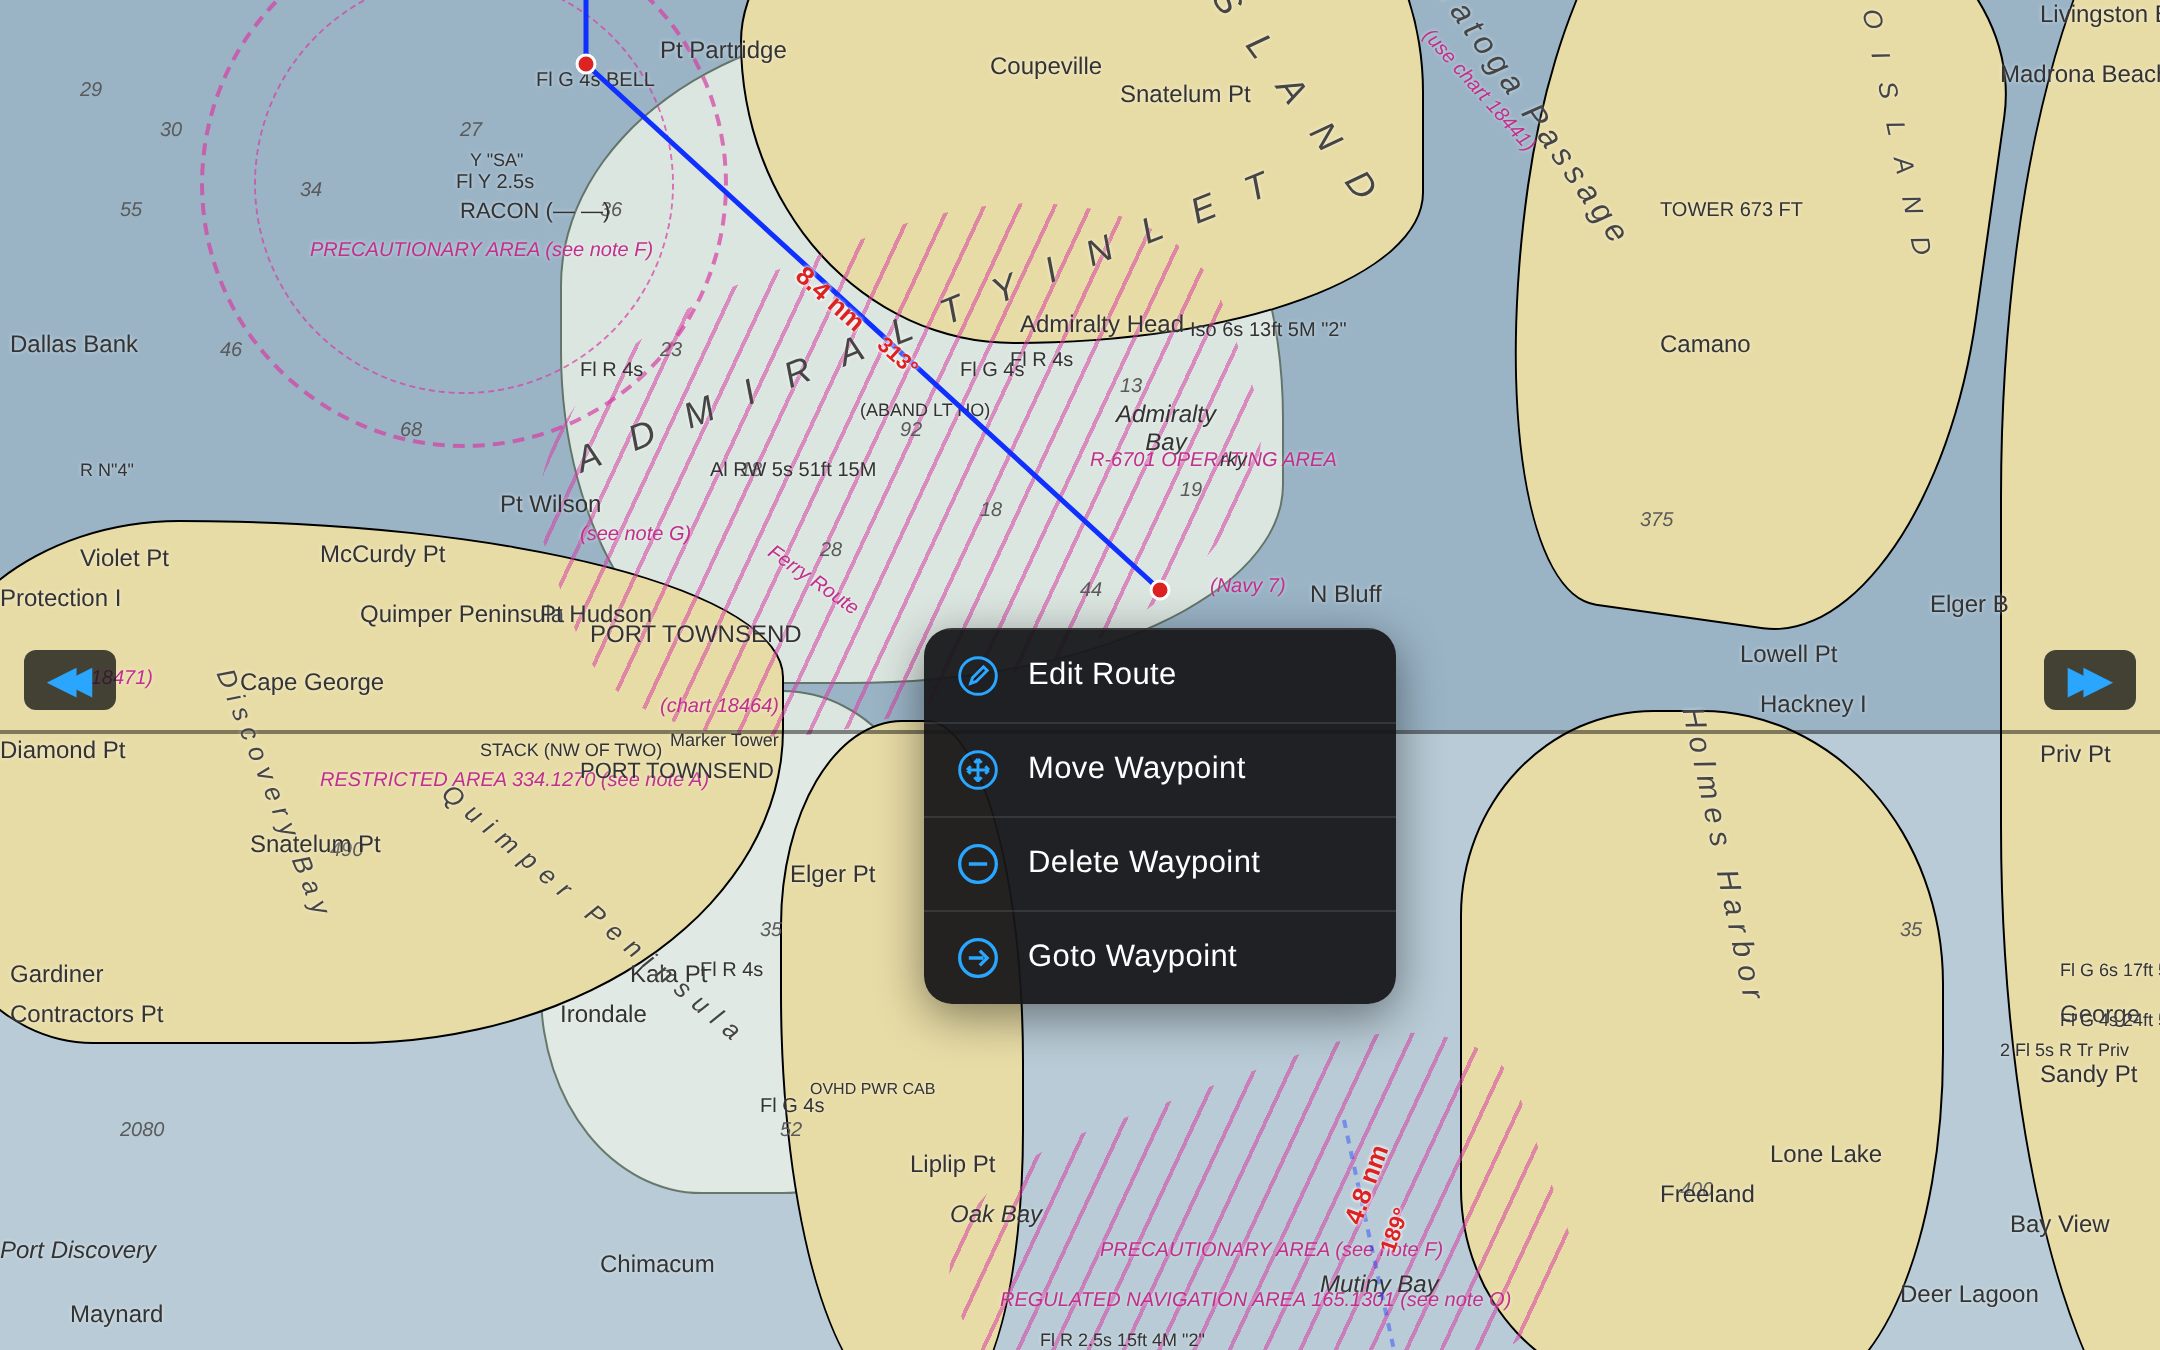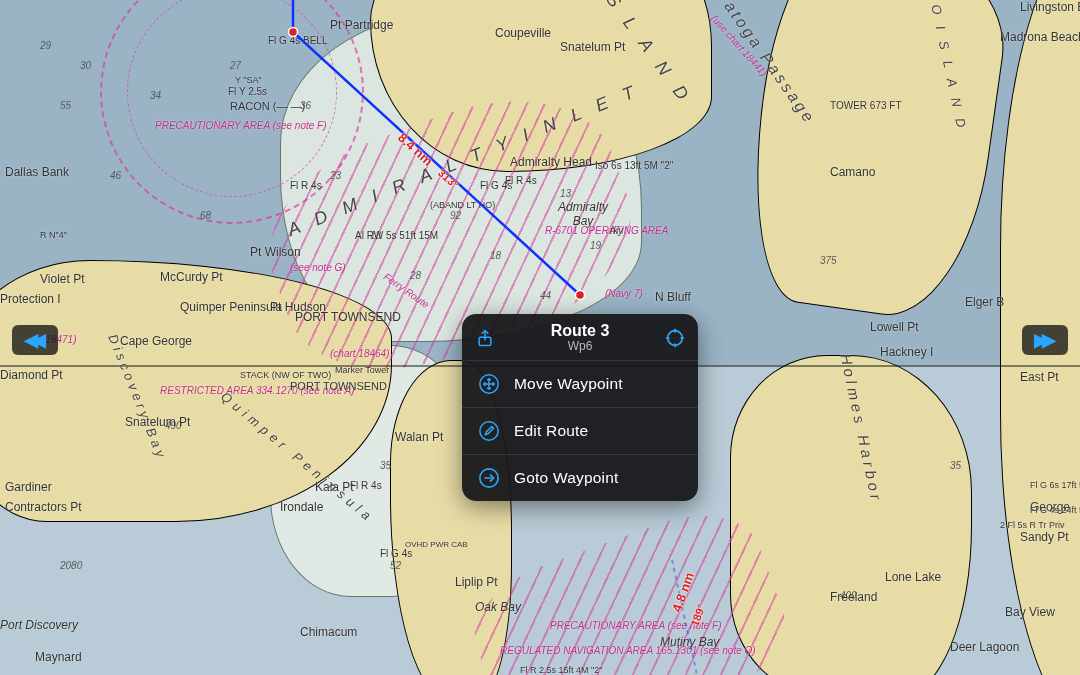--- a/index.html
+++ b/index.html
@@ -265,35 +265,35 @@
     <span class="mlabel" style="left:560px;top:40px">Snatelum Pt</span>
     <span class="mlabel big" style="left:670px;top:40px;transform:rotate(55deg);letter-spacing:3px;font-size:16px">Saratoga  Passage</span>
     <span class="mlabel" style="left:830px;top:165px">Camano</span>
     <span class="mlabel big" style="left:822px;top:10px;transform:rotate(78deg);font-size:13px;letter-spacing:4px">C A M A N O   I S L A N D</span>
     <span class="mlabel" style="left:1000px;top:30px">Madrona Beach</span>
 
     <span class="mlabel" style="left:1020px;top:0px">Livingston Bay</span>
     <span class="mlabel" style="left:830px;top:100px;font-size:10px">TOWER 673 FT</span>
     <span class="mlabel" style="left:655px;top:290px">N Bluff</span>
     <span class="mlabel" style="left:880px;top:345px">Hackney I</span>
-    <span class="mlabel" style="left:1020px;top:370px">East Pt</span>
+    <span class="mlabel" style="left:1020px;top:370px">Priv Pt</span>
     <span class="mlabel big" style="left:785px;top:420px;transform:rotate(78deg);font-size:15px;letter-spacing:4px">Holmes  Harbor</span>
     <span class="mlabel" style="left:830px;top:590px">Freeland</span>
     <span class="mlabel" style="left:1030px;top:500px">George</span>
     <span class="mlabel" style="left:1020px;top:530px">Sandy Pt</span>
     <span class="mlabel" style="left:885px;top:570px">Lone Lake</span>
     <span class="mlabel" style="left:1005px;top:605px">Bay View</span>
     <span class="mlabel" style="left:950px;top:640px">Deer Lagoon</span>
     <span class="mlabel" style="left:660px;top:635px;font-style:italic">Mutiny Bay</span>
     <span class="mlabel" style="left:475px;top:600px;font-style:italic">Oak Bay</span>
     <span class="mlabel" style="left:315px;top:480px">Kala Pt</span>
     <span class="mlabel" style="left:280px;top:500px">Irondale</span>
     <span class="mlabel" style="left:300px;top:625px">Chimacum</span>
     <span class="mlabel" style="left:455px;top:575px">Liplip Pt</span>
-    <span class="mlabel" style="left:395px;top:430px">Walan Pt</span>
+    <span class="mlabel" style="left:395px;top:430px">Elger Pt</span>
     <span class="mlabel" style="left:125px;top:415px">Snatelum Pt</span>
     <span class="mlabel" style="left:5px;top:480px">Gardiner</span>
     <span class="mlabel" style="left:5px;top:500px">Contractors Pt</span>
     <span class="mlabel" style="left:0px;top:618px;font-style:italic">Port Discovery</span>
     <span class="mlabel big" style="left:70px;top:390px;transform:rotate(68deg);font-size:13px;letter-spacing:4px">Discovery Bay</span>
     <span class="mlabel" style="left:0px;top:368px">Diamond Pt</span>
     <span class="mlabel" style="left:5px;top:165px">Dallas Bank</span>
     <span class="mlabel" style="left:0px;top:292px">Protection I</span>
     <span class="mlabel" style="left:40px;top:272px">Violet Pt</span>
     <span class="mlabel" style="left:160px;top:270px">McCurdy Pt</span>
@@ -352,58 +352,48 @@
   <span class="seglabel" style="left:694px;top:620px;transform:rotate(-70deg);font-size:11px">189°</span>
 
   <div class="navpill left">
     <span class="sym">◀◀</span>
   </div>
   <div class="navpill right">
     <span class="sym">▶▶</span>
   </div>
 
   <div class="popover">
-    <div class="pop-header">
-      <span class="iconbtn">
-        <svg width="20" height="20" viewBox="0 0 24 24" fill="none" stroke="currentColor" stroke-width="1.8">
-          <path d="M12 3v12"></path>
-            <path d="M8 7l4-4 4 4"></path>
-            <rect x="5" y="11" width="14" height="10" rx="1.5"></rect>
-        </svg>
-      </span>
-      <div class="title-block">
-        <div class="title">Route 3</div>
-        <div class="subtitle">Wp6</div>
-      </div>
-      <span class="iconbtn">
-        <svg width="22" height="22" viewBox="0 0 24 24" fill="none" stroke="currentColor" stroke-width="1.8">
-          <circle cx="12" cy="12" r="8"></circle>
-            <path d="M12 2v4M12 18v4M2 12h4M18 12h4"></path>
-        </svg>
-      </span>
-    </div>
 
     <ul class="menu">
+      <li>
+        <span class="micon">
+          <svg width="22" height="22" viewBox="0 0 24 24" fill="none" stroke="currentColor" stroke-width="1.6">
+            <circle cx="12" cy="12" r="10"></circle>
+              <path d="M8 16l1-3 6-6 2 2-6 6-3 1z"></path>
+          </svg>
+        </span>
+        <span>Edit Route</span>
+      </li>
       <li>
         <span class="micon">
           <svg width="22" height="22" viewBox="0 0 24 24" fill="none" stroke="currentColor" stroke-width="1.6">
             <circle cx="12" cy="12" r="10"></circle>
             <path d="M12 6v12M6 12h12M12 6l-2 2M12 6l2 2M12 18l-2-2M12 18l2-2M6 12l2-2M6 12l2 2M18 12l-2-2M18 12l-2 2"></path>
           </svg>
         </span>
         <span>Move Waypoint</span>
       </li>
       <li>
         <span class="micon">
-          <svg width="22" height="22" viewBox="0 0 24 24" fill="none" stroke="currentColor" stroke-width="1.6">
+          <svg width="22" height="22" viewBox="0 0 24 24" fill="none" stroke="currentColor" stroke-width="1.8">
             <circle cx="12" cy="12" r="10"></circle>
-              <path d="M8 16l1-3 6-6 2 2-6 6-3 1z"></path>
+              <path d="M7 12h10"></path>
           </svg>
         </span>
-        <span>Edit Route</span>
+        <span>Delete Waypoint</span>
       </li>
       <li>
         <span class="micon">
           <svg width="22" height="22" viewBox="0 0 24 24" fill="none" stroke="currentColor" stroke-width="1.8">
             <circle cx="12" cy="12" r="10"></circle>
               <path d="M7 12h8"></path>
               <path d="M13 8l4 4-4 4"></path>
           </svg>
         </span>
         <span>Goto Waypoint</span>

